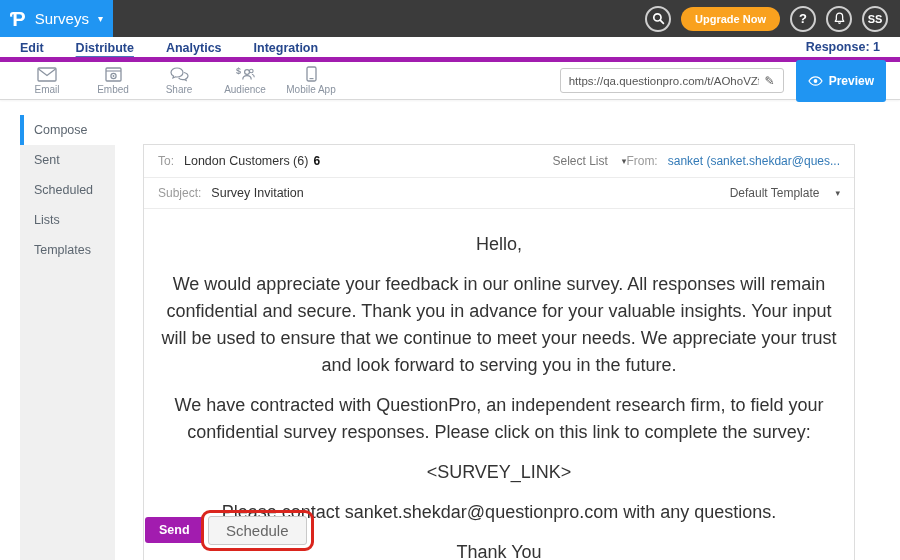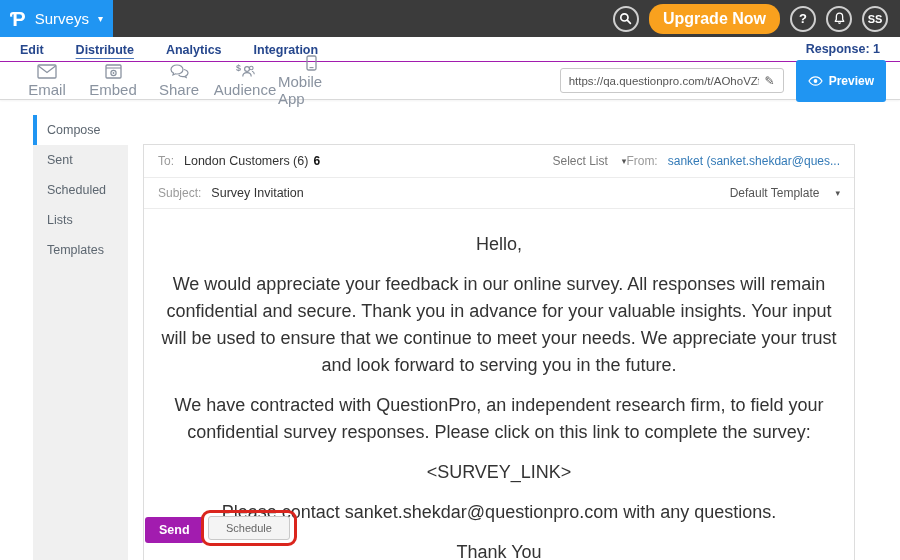--- a/index.html
+++ b/index.html
@@ -15,40 +15,40 @@
   .logo-block { width:113px; height:37px; background:#2095f2; display:flex; align-items:center; justify-content:center; gap:9px; color:#fff; cursor:pointer; }
   .logo-glyph { font-size:20px; font-weight:bold; line-height:1; }
   .product-name { font-size:15px; }
   .caret { font-size:10px; line-height:1; }
   .breadcrumb { margin-left:30px; font-size:15px; display:flex; align-items:center; gap:10px; }
   .crumb-parent { color:#64a0c8; cursor:pointer; }
   .crumb-sep { color:#8a8a8a; font-size:13px; }
   .crumb-current { color:#ffffff; font-weight:600; }
   .topbar-right { margin-left:auto; display:flex; align-items:center; gap:10px; padding-right:12px; }
   .circle-btn { width:26px; height:26px; border:2px solid #cfcfcf; border-radius:50%; color:#fff; display:flex; align-items:center; justify-content:center; font-size:13px; font-weight:bold; cursor:pointer; background:transparent; }
-  .upgrade-btn { background:#f9a11e; border-radius:14px; padding:6px 14px; color:#fff; font-size:16px; font-weight:bold; cursor:pointer; }
-
-  
-  .nav-row { height:25px; display:flex; align-items:center; padding:0 20px; border-bottom:1px solid #a21caf; background:#fff; }
+  .upgrade-btn { background:#f9a11e; border-radius:14px; padding:6px 14px; color:#fff; font-size:11px; font-weight:bold; cursor:pointer; }
+
+  
+  .nav-row { height:25px; display:flex; align-items:center; padding:0 20px; border-bottom:5px solid #a21caf; background:#fff; }
   .nav-link { font-size:12.5px; font-weight:bold; color:#26478d; margin-right:32px; cursor:pointer; padding-top:2px; }
   .nav-link.active { text-decoration:underline; text-underline-offset:4px; text-decoration-color:#4a74b8; }
   .response-count { margin-left:auto; font-size:12.5px; font-weight:bold; color:#26478d; }
 
   
   .channels-row { height:38px; display:flex; align-items:center; background:#fff; border-bottom:1px solid #d9d9d9; box-shadow:0 1px 2px rgba(0,0,0,0.05); padding-left:14px; }
   .channel { width:66px; display:flex; flex-direction:column; align-items:center; justify-content:center; gap:2px; color:#8a93a0; cursor:pointer; }
-  .channel-label { font-size:15px; }
+  .channel-label { font-size:10px;text-align:center; }
   .url-wrap { margin-left:auto; display:flex; align-items:center; gap:12px; padding-right:14px; }
   .url-box { width:224px; height:25px; border:1px solid #c9c9c9; border-radius:3px; display:flex; align-items:center; justify-content:space-between; padding:0 8px; background:#fff; }
   .url-text { font-size:11.5px; color:#555; white-space:nowrap; overflow:hidden; }
   .pencil { font-size:12px; color:#555; cursor:pointer; flex:none; margin-left:6px; }
   .preview-btn { background:#2095f2; color:#fff; height:42px; padding:0 12px; border-radius:3px; font-size:12px; font-weight:bold; display:flex; align-items:center; gap:6px; cursor:pointer; }
 
   
-  .sidebar { position:absolute; left:33px; top:115px; width:95px; bottom:0; background:#f0f0f0; }
+  .sidebar { position:absolute; left:20px; top:115px; width:95px; bottom:0; background:#f0f0f0; }
   .side-item { height:30px; display:flex; align-items:center; padding-left:14px; font-size:12.5px; color:#5c6670; cursor:pointer; }
   .side-item.active { background:#fff; border-left:4px solid #2095f2; padding-left:10px; }
 
   
   .compose-panel { position:absolute; left:143px; top:144px; width:712px; background:#fff; border:1px solid #dddddd; }
   .row-to, .row-subject { display:flex; align-items:center; padding:0 14px; font-size:12px; }
   .row-to { height:33px; border-bottom:1px solid #ececec; }
   .row-subject { height:31px; border-bottom:1px solid #ececec; }
   .field-label { color:#9a9a9a; margin-right:10px; }
   .to-value { color:#333; font-size:12.5px; }
@@ -76,21 +76,21 @@
   .dd-font { width:62px; } .dd-size { width:42px; }
   .color-a { font-size:13px; font-weight:bold; border-bottom:2px solid #c33; line-height:1.1; }
   .bg-a { background:#3b3b3b; color:#fff; font-size:11px; font-weight:bold; width:15px; height:15px; display:flex; align-items:center; justify-content:center; border-radius:1px; }
   .src-label { font-size:12.5px; color:#555; margin-left:4px; }
   .tx { font-family:"Liberation Serif", serif; font-style:italic; font-size:13px; font-weight:bold; }
   .tx sub { font-size:8px; font-style:normal; }
 
   
   .send-btn { position:absolute; left:145px; top:517px; background:#a21caf; color:#fff; font-size:12.5px; font-weight:bold; padding:6px 14px; border-radius:3px; cursor:pointer; }
   .schedule-annotation { position:absolute; left:201px; top:510px; border:3px solid #da251d; border-radius:9px; padding:3px 4px; }
-  .schedule-btn { background:#f4f4f4; border:1px solid #c9c9c9; color:#666; padding:5px 17px; border-radius:3px; font-size:11px; cursor:pointer; }
+  .schedule-btn { background:#f4f4f4; border:1px solid #c9c9c9; color:#666; padding:5px 17px; border-radius:3px; font-size:15px; cursor:pointer; }
 </style>
 </head>
 <body>
 
 <div class="topbar">
   <div class="logo-block">
     <span class="logo-glyph">Ƥ</span>
     <span class="product-name">Surveys</span>
     <span class="caret">▾</span>
   </div>

